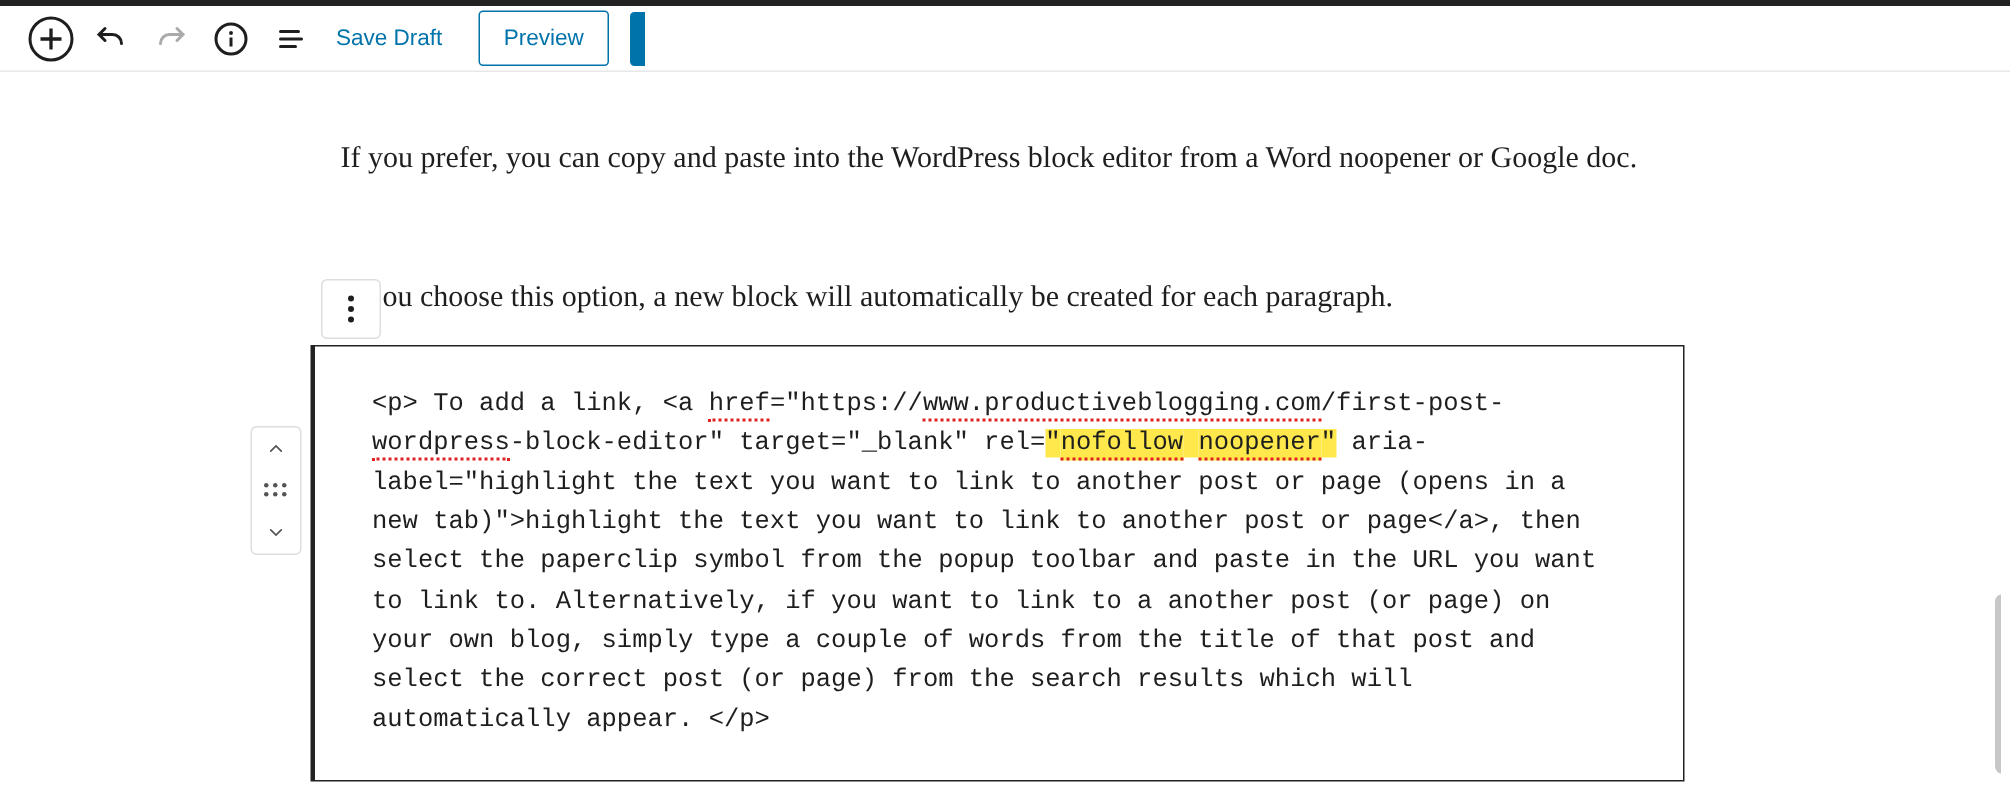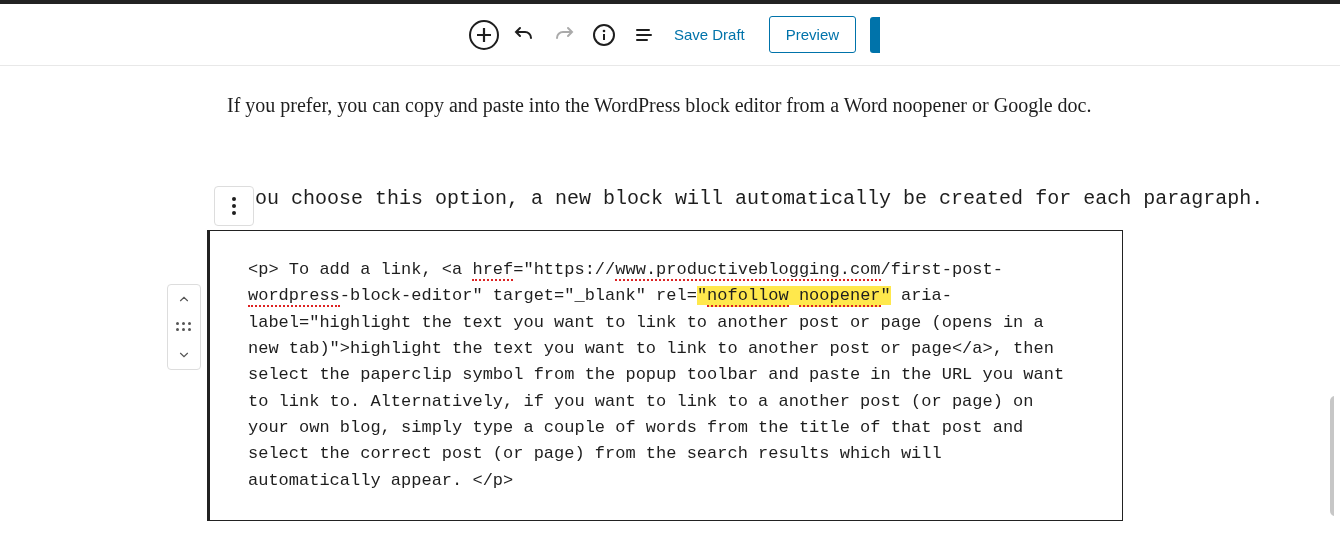--- a/index.html
+++ b/index.html
@@ -8,22 +8,22 @@
   background: #fff;
   width: 1340px;
   height: 539px;
   overflow: hidden;
   position: relative;
 }
 .top-border { height: 4px; background: #222; }
 .toolbar {
   display: flex;
   align-items: center;
-  justify-content: center;
-  height: 62px;
+  justify-content: flex-start;
+  height: 44px;
   padding: 0 10px 0 14px;
   border-bottom: 1px solid #e8e8e8;
 }
 .toolbar-left { display: flex; align-items: center; gap: 0; }
 .tb-btn {
   width: 40px;
   height: 40px;
   display: flex;
   align-items: center;
   justify-content: center;
@@ -81,21 +81,21 @@
 .block-wrap {
   position: absolute;
   left: 201px;
   top: 124px;
   width: 916px;
 }
 .para2-overlay {
   position: absolute;
   left: 48px;
   top: -3px;
-  font-family: Liberation Mono, monospace;
+  font-family: Liberation Serif, serif;
   font-size: 20px;
   color: #1e1e1e;
   white-space: nowrap;
   text-align: center;
 }
 .block-handle {
   position: absolute;
   left: 7px;
   top: -4px;
   width: 40px; height: 40px;

